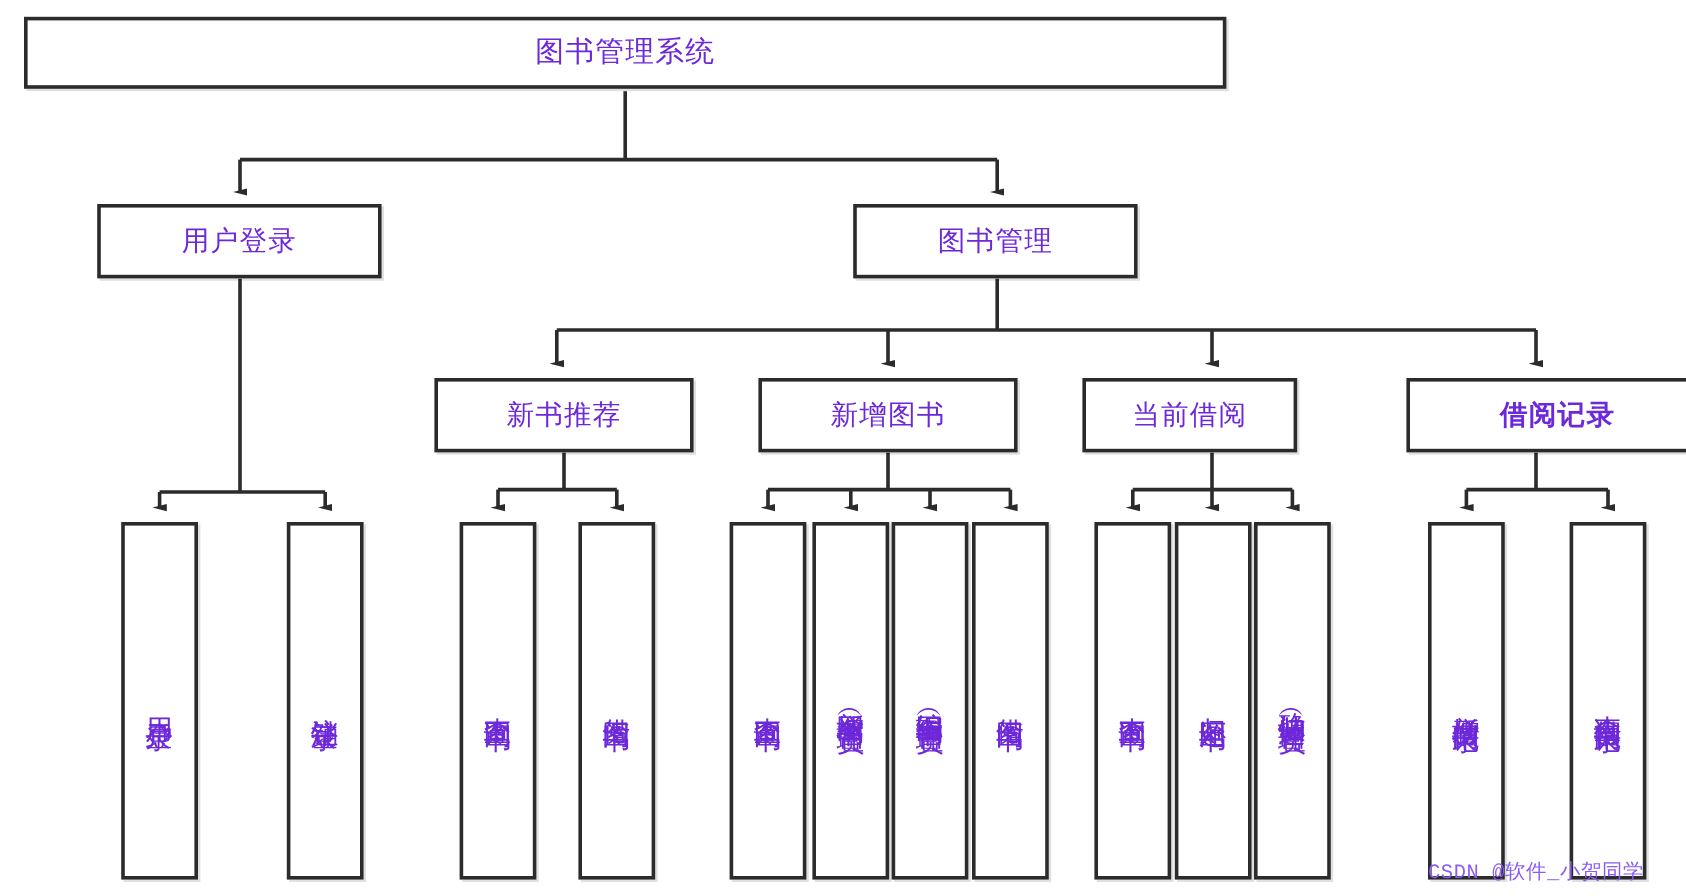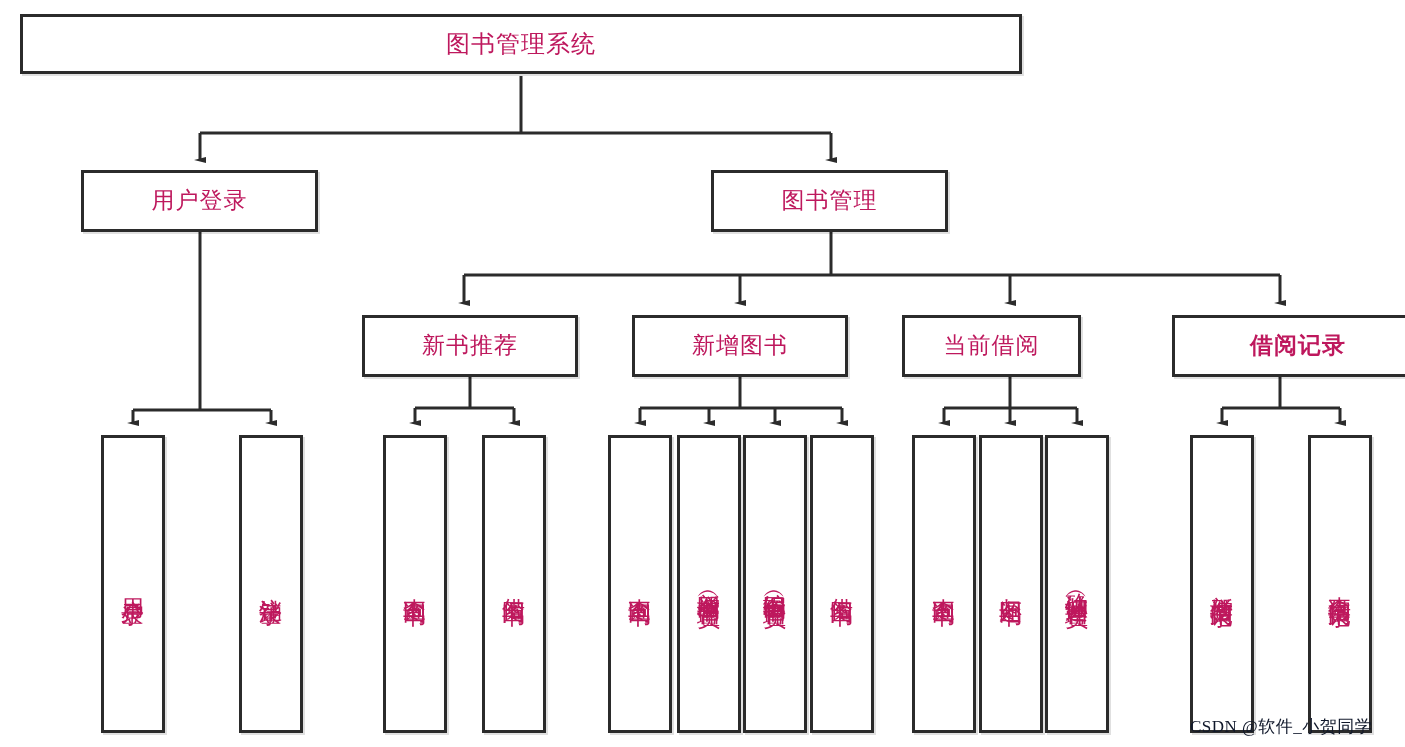--- a/index.html
+++ b/index.html
@@ -26,21 +26,21 @@
     pointer-events: none;
   }
   .node {
     position: absolute;
     box-sizing: border-box;
     border: 3px solid #2b2b2b;
     background: #ffffff;
     display: flex;
     align-items: center;
     justify-content: center;
-    color: #be185d;
+    color: #6d28d9;
     text-align: center;
     box-shadow: 2px 2px 0 rgba(0,0,0,0.12);
     z-index: 2;
   }
   .node.h {
     font-size: 23px;
     line-height: 1.2;
     letter-spacing: 1px;
   }
   .node.root {
@@ -58,25 +58,25 @@
     justify-content: center;
   }
   .node.v .vtext {
     writing-mode: vertical-rl;
     text-orientation: upright;
     display: block;
   }
   .watermark {
     position: absolute;
     font-size: 17px;
-    color: #0f172a;
+    color: #8b5cf6;
     letter-spacing: 0.5px;
     white-space: nowrap;
     z-index: 5;
-    font-family: Liberation Serif, serif;
+    font-family: Liberation Mono, monospace;
   }
 </style>
 </head>
 <body>
 
 <div id="canvas">
 
   <svg id="edges" viewBox="0 0 1405 747" xmlns="http://www.w3.org/2000/svg">
     <defs>
       <marker id="arrow" markerWidth="10" markerHeight="12" refX="3" refY="6" orient="auto" markerUnits="userSpaceOnUse">

